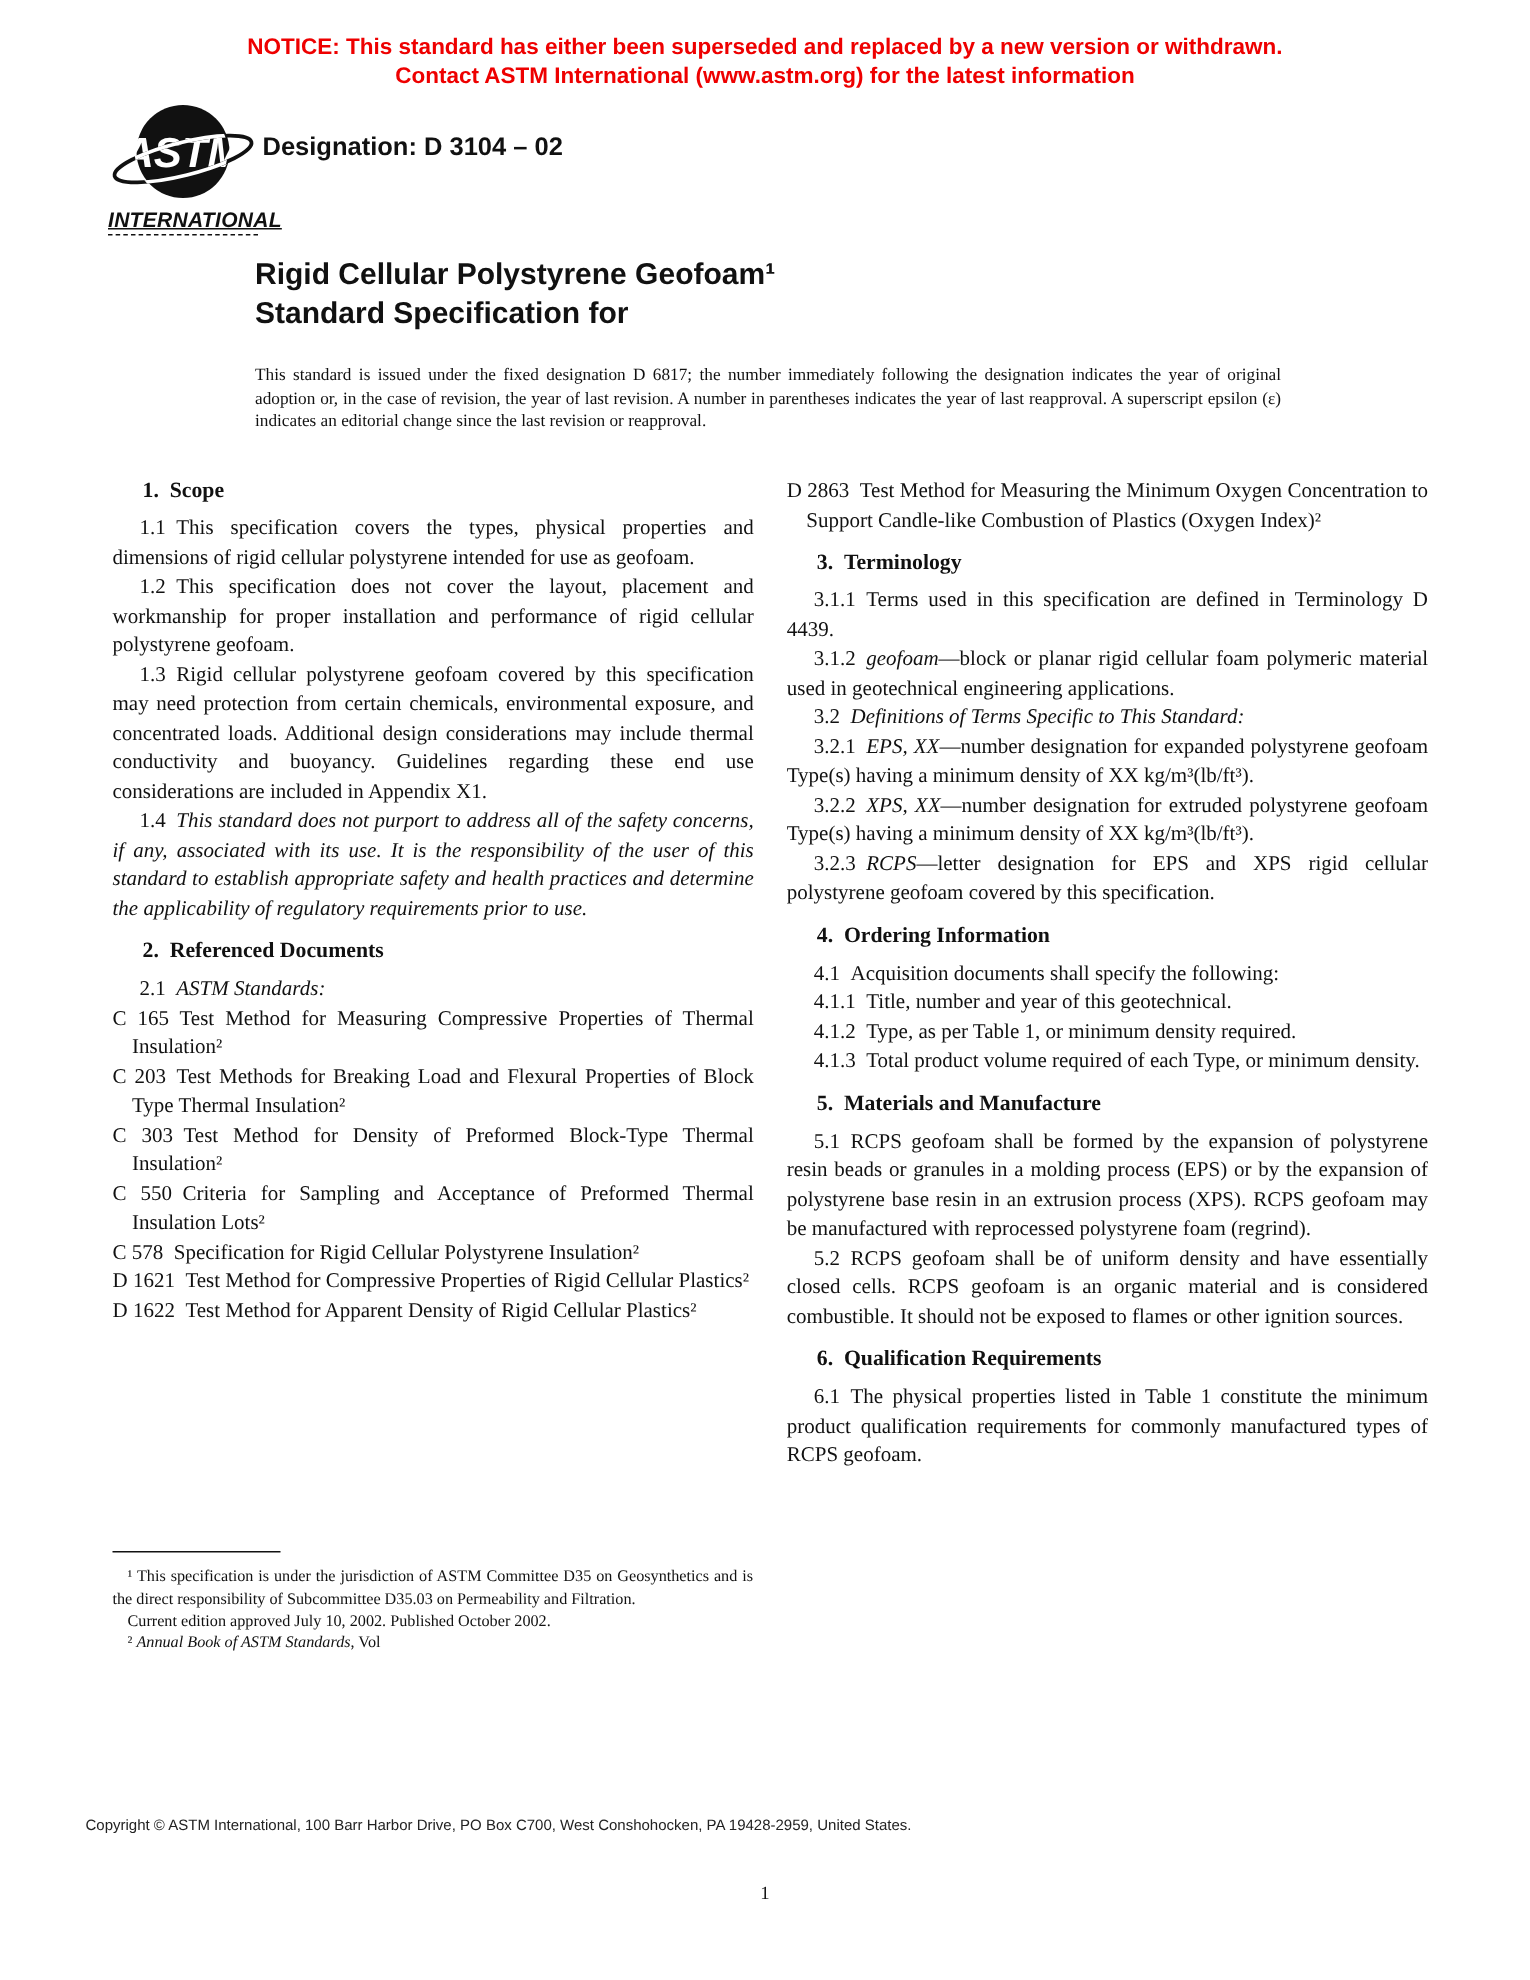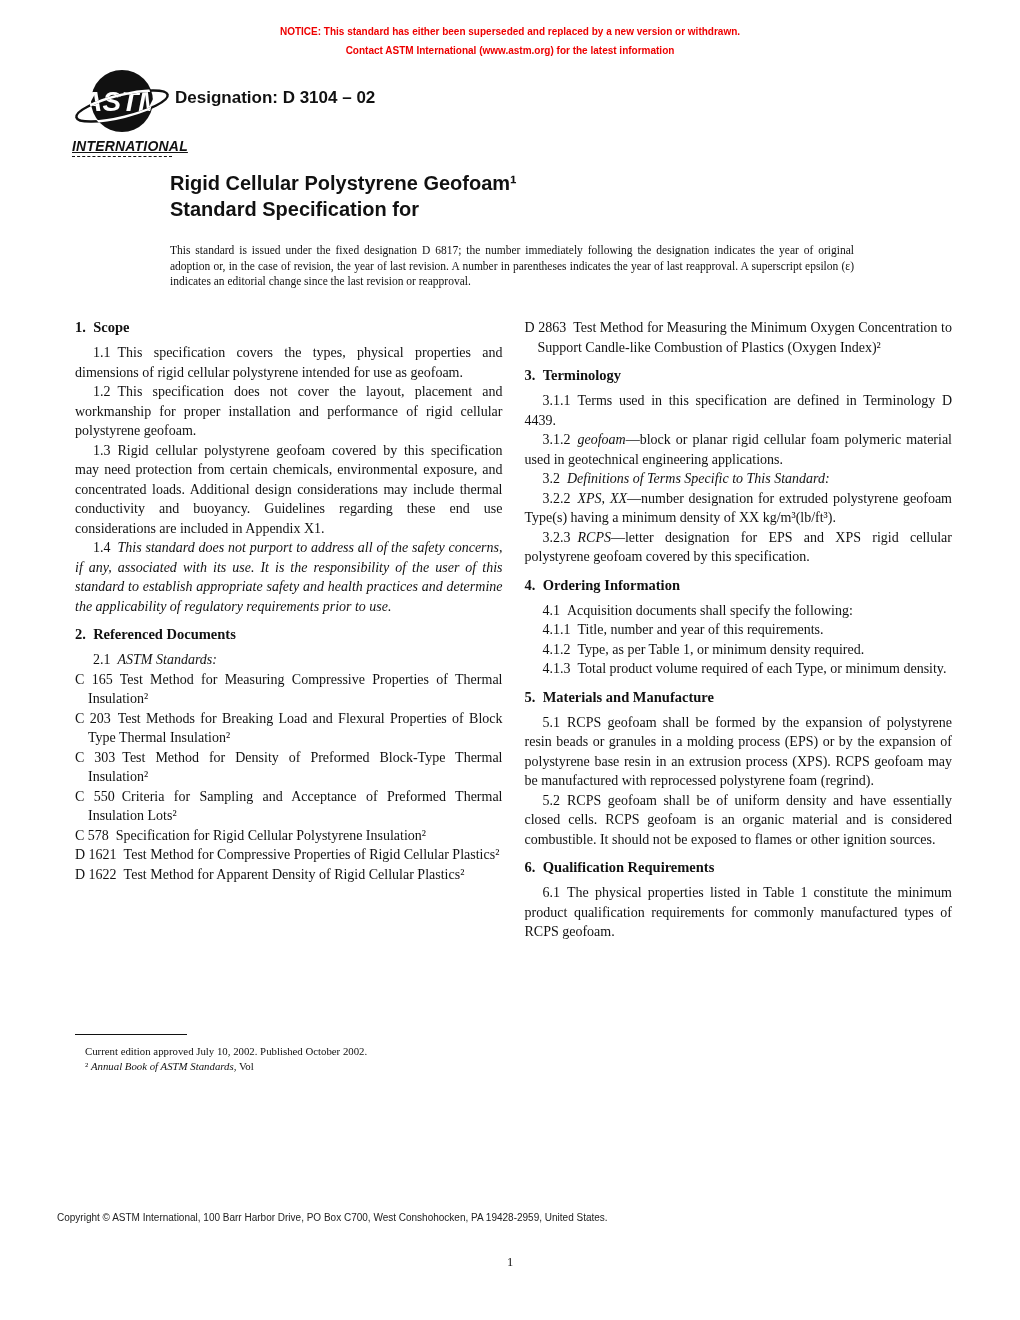--- a/index.html
+++ b/index.html
@@ -11,21 +11,21 @@
     color:#111;
     font-family:"Liberation Serif", serif;
     overflow:hidden;
     margin:0 auto;
   }
   
   .notice {
     position:absolute; top:22px; left:0; right:0;
     text-align:center;
     font-family:"Liberation Sans", sans-serif;
-    font-weight:bold; font-size:10px; line-height:19px;
+    font-weight:bold; font-size:15px; line-height:19px;
     color:#ee0000;
   }
   
   .logo { position:absolute; left:72px; top:68px; width:100px; text-align:center; }
   .logo svg { display:block; }
   .logo-sub {
     font-family:"Liberation Sans", sans-serif;
     font-weight:bold; font-style:italic;
     font-size:14px; letter-spacing:0.2px;
     color:#111;
@@ -51,21 +51,21 @@
     text-align:justify;
   }
   
   .columns {
     position:absolute; left:75px; top:318px; width:877px;
     display:flex; gap:22px;
   }
   .col { width:427.5px; }
   .sec-head {
     font-weight:bold; font-size:14.5px; line-height:19px;
-    margin-top:9px; margin-bottom:6px;
+    margin-top:9px; margin-bottom:6px;margin-left:20px;
   }
   .sec-head.first { margin-top:0; }
   .body-p {
     font-size:14px; line-height:19.5px;
     text-align:justify;
     text-indent:18px;
   }
   .body-p .i, .i { font-style:italic; }
   .ref {
     font-size:14px; line-height:19.5px;
@@ -144,41 +144,43 @@
       <div class="ref">D 1622 Test Method for Apparent Density of Rigid Cellular Plastics²</div>
     </div>
 
     <div class="col">
       <div class="ref">D 2863 Test Method for Measuring the Minimum Oxygen Concentration to Support Candle-like Combustion of Plastics (Oxygen Index)²</div>
 
       <div class="sec-head">3. Terminology</div>
       <p class="body-p">3.1.1 Terms used in this specification are defined in Terminology D 4439.</p>
       <p class="body-p"><span>3.1.2 </span><span class="i">geofoam</span><span>—block or planar rigid cellular foam polymeric material used in geotechnical engineering applications.</span></p>
       <p class="body-p"><span>3.2 </span><span class="i">Definitions of Terms Specific to This Standard:</span></p>
+      <p class="body-p"><span>3.2.1 </span><span class="i">EPS, XX</span><span>—number designation for expanded polystyrene geofoam Type(s) having a minimum density of XX kg/m³(lb/ft³).</span></p>
       <p class="body-p"><span>3.2.2 </span><span class="i">XPS, XX</span><span>—number designation for extruded polystyrene geofoam Type(s) having a minimum density of XX kg/m³(lb/ft³).</span></p>
       <p class="body-p"><span>3.2.3 </span><span class="i">RCPS</span><span>—letter designation for EPS and XPS rigid cellular polystyrene geofoam covered by this specification.</span></p>
 
       <div class="sec-head">4. Ordering Information</div>
       <p class="body-p">4.1 Acquisition documents shall specify the following:</p>
-      <p class="body-p">4.1.1 Title, number and year of this requirements.</p>
+      <p class="body-p">4.1.1 Title, number and year of this geotechnical.</p>
       <p class="body-p">4.1.2 Type, as per Table 1, or minimum density required.</p>
       <p class="body-p">4.1.3 Total product volume required of each Type, or minimum density.</p>
 
       <div class="sec-head">5. Materials and Manufacture</div>
       <p class="body-p">5.1 RCPS geofoam shall be formed by the expansion of polystyrene resin beads or granules in a molding process (EPS) or by the expansion of polystyrene base resin in an extrusion process (XPS). RCPS geofoam may be manufactured with reprocessed polystyrene foam (regrind).</p>
       <p class="body-p">5.2 RCPS geofoam shall be of uniform density and have essentially closed cells. RCPS geofoam is an organic material and is considered combustible. It should not be exposed to flames or other ignition sources.</p>
 
       <div class="sec-head">6. Qualification Requirements</div>
       <p class="body-p">6.1 The physical properties listed in Table 1 constitute the minimum product qualification requirements for commonly manufactured types of RCPS geofoam.</p>
     </div>
 
   </div>
 
   <div class="footnotes">
     <div class="fn-rule"></div>
+    <p class="fn-p">¹ This specification is under the jurisdiction of ASTM Committee D35 on Geosynthetics and is the direct responsibility of Subcommittee D35.03 on Permeability and Filtration.</p>
     <p class="fn-p">Current edition approved July 10, 2002. Published October 2002.</p>
     <p class="fn-p"><span>² </span><span class="i">Annual Book of ASTM Standards</span><span>, Vol</span></p>
   </div>
 
   <div class="copyright">Copyright © ASTM International, 100 Barr Harbor Drive, PO Box C700, West Conshohocken, PA 19428-2959, United States.</div>
   <div class="pageno">1</div>
 
 </div>
 
 </body></html>

